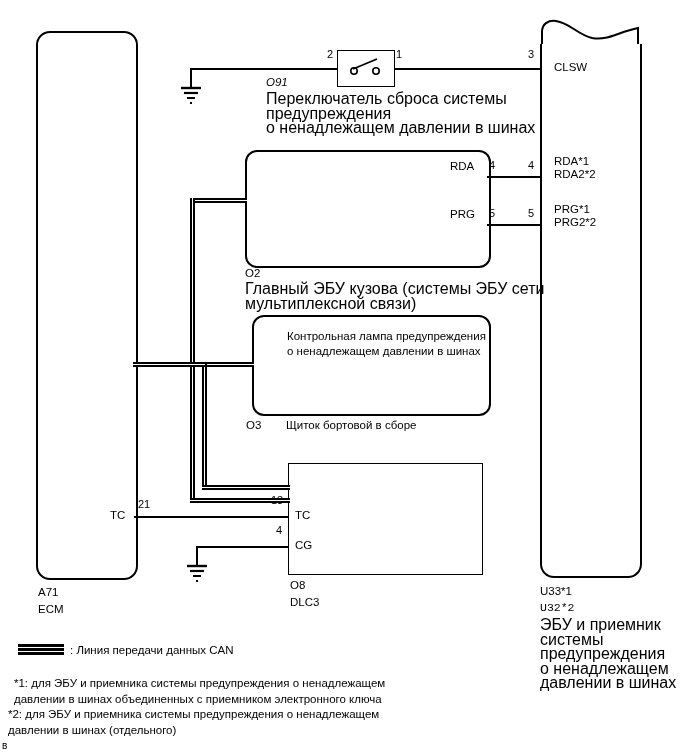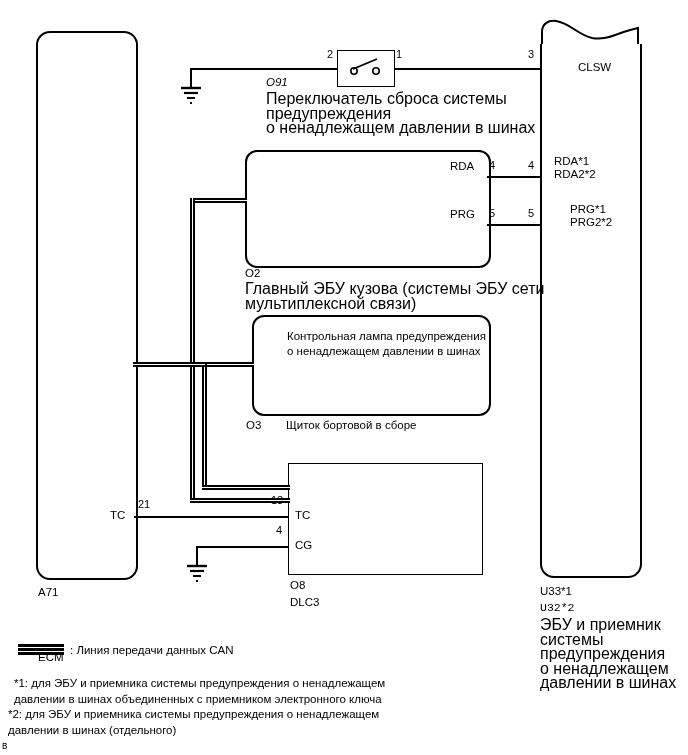--- a/index.html
+++ b/index.html
@@ -56,38 +56,38 @@
         #fff 6.5px,#fff 7.8px,
         #000 7.8px,#000 11px);
   }
   .footnote{font-size:11.5px;line-height:15.5px;white-space:pre-line;}
 </style>
 </head>
 <body>
 
 <div class="abs conn" style="left:36px;top:31px;width:98px;height:545px;"></div>
 <div class="abs name" style="left:38px;top:585px;">A71</div>
-<div class="abs name" style="left:38px;top:602px;margin-top:48px;">ECM</div>
+<div class="abs name" style="left:38px;top:602px;">ECM</div>
 
 <svg class="abs" style="left:540px;top:18px;width:100px;height:34px;" viewBox="0 0 100 34">
   <path d="M2,32 L2,14 C2,6 8,2 16,3 C30,5 38,17 52,20 C68,23 78,14 98,10 L98,34" fill="none" stroke="#000" stroke-width="2"></path>
 </svg>
 <div class="abs" style="left:540px;top:44px;width:98px;height:532px;
             border-left:2px solid #000;border-right:2px solid #000;
             border-bottom:2px solid #000;border-bottom-left-radius:14px;
             border-bottom-right-radius:14px;background:#fff;"></div>
 <div class="abs name" style="left:540px;top:584px;">U33*1</div>
 <div class="abs name" style="left:540px;top:601px;font-family:Liberation Mono, monospace;">U32*2</div>
 <div class="abs desc" style="left:540px;top:618px;width:150px;">ЭБУ и приемник системы
 предупреждения
 о ненадлежащем
 давлении в шинах</div>
 
 <div class="abs pin" style="left:528px;top:48px;">3</div>
-<div class="abs sig" style="left:578px;top:61px;">CLSW</div>
+<div class="abs sig" style="left:554px;top:61px;">CLSW</div>
 
 <div class="abs wire-h" style="left:190px;top:68px;width:352px;"></div>
 <div class="abs wire-v" style="left:190px;top:68px;height:20px;"></div>
 
 <svg class="abs" style="left:177px;top:84px;width:28px;height:22px;" viewBox="0 0 28 22">
   <line x1="4" y1="4" x2="24" y2="4" stroke="#000" stroke-width="2.4"></line>
   <line x1="7" y1="9" x2="21" y2="9" stroke="#000" stroke-width="2.2"></line>
   <line x1="10" y1="14" x2="18" y2="14" stroke="#000" stroke-width="2"></line>
   <line x1="13" y1="19" x2="15" y2="19" stroke="#000" stroke-width="2"></line>
 </svg>
@@ -113,21 +113,21 @@
 
 <div class="abs wire-h" style="left:487px;top:176px;width:55px;"></div>
 <div class="abs pin" style="left:489px;top:159px;">4</div>
 <div class="abs pin" style="left:528px;top:159px;">4</div>
 <div class="abs sig" style="left:554px;top:155px;">RDA*1
 RDA2*2</div>
 
 <div class="abs wire-h" style="left:487px;top:224px;width:55px;"></div>
 <div class="abs pin" style="left:489px;top:207px;">5</div>
 <div class="abs pin" style="left:528px;top:207px;">5</div>
-<div class="abs sig" style="left:554px;top:203px;margin-left:16px;">PRG*1
+<div class="abs sig" style="left:554px;top:203px;">PRG*1
 PRG2*2</div>
 
 <div class="abs ecu-box" style="left:252px;top:315px;width:235px;height:97px;"></div>
 <div class="abs inbox" style="left:271px;top:329px;width:215px;margin-left:16px;">Контрольная лампа предупреждения
 о ненадлежащем давлении в шинах</div>
 <div class="abs name" style="left:246px;top:418px;">O3</div>
 <div class="abs name" style="left:286px;top:418px;">Щиток бортовой в сборе</div>
 
 <div class="abs plain-box" style="left:288px;top:463px;width:193px;height:110px;"></div>
 <div class="abs name" style="left:290px;top:578px;">O8</div>

